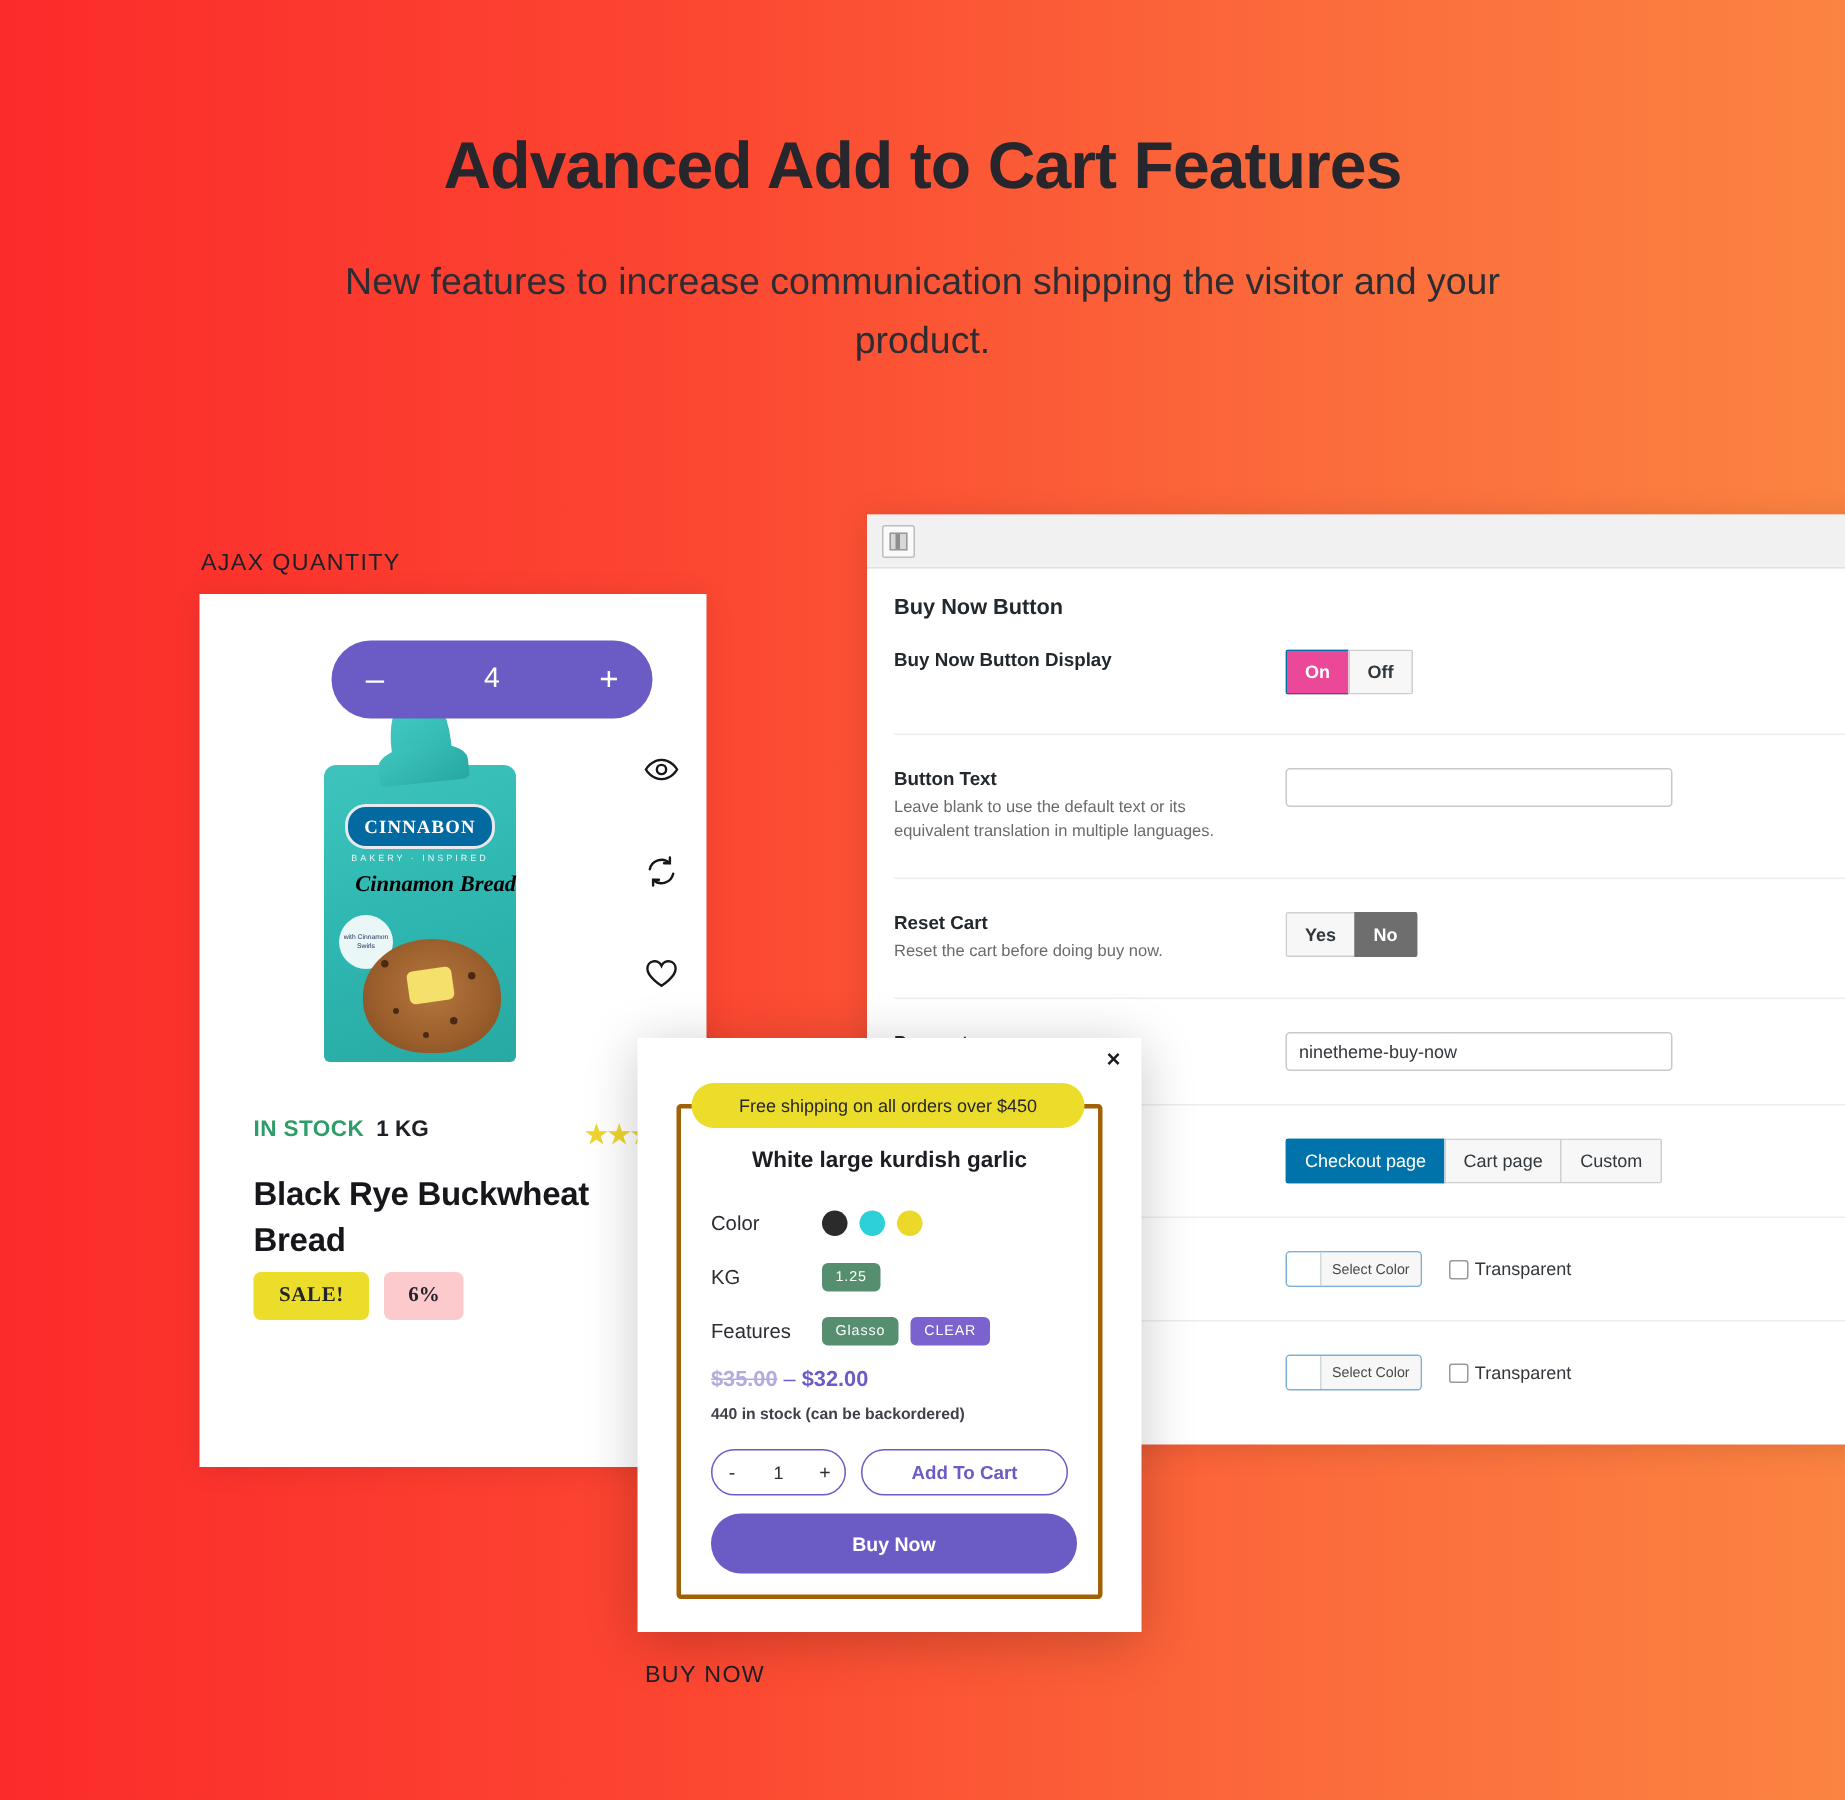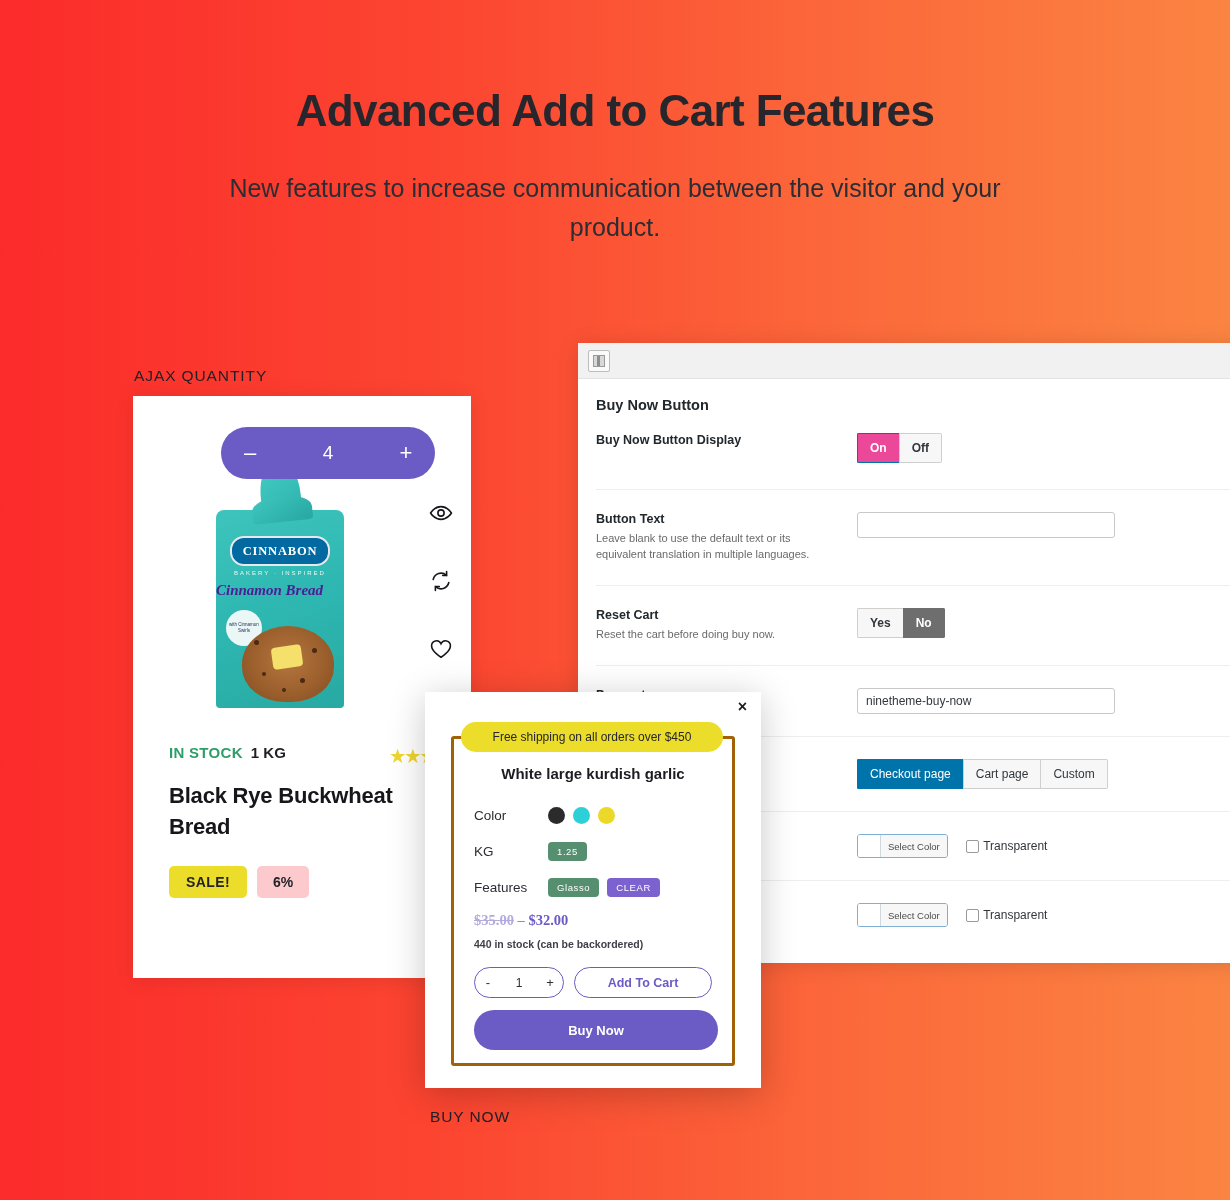--- a/index.html
+++ b/index.html
@@ -72,22 +72,22 @@
     background: #0369a1; border-radius: 14px; border: 2px solid #e8e9ef;
     color: #fff; font-family: "Liberation Serif", serif; font-size: 12.5px;
     font-weight: 700; letter-spacing: 0.8px; display: flex; align-items: center;
     justify-content: center;
   }
   .bag-sub {
     position: absolute; left: 0; top: 112px; width: 128px; text-align: center;
     color: #e7f8f7; font-size: 6px; letter-spacing: 2px;
   }
   .bag-script {
-    position: absolute; left: 0; top: 124px; width: 128px; text-align: left;
-    color: #4c1d95; font-family: "Liberation Serif", serif; font-style: italic;
+    position: absolute; left: 0; top: 124px; width: 128px; text-align: right;
+    color: #000000; font-family: "Liberation Serif", serif; font-style: italic;
     font-size: 15px; font-weight: 700;
   }
   .bag-badge {
     position: absolute; left: 10px; top: 152px; width: 36px; height: 36px;
     background: #eaf7f6; border-radius: 50%; color: #1b2a55; font-size: 4.5px;
     display: flex; align-items: center; justify-content: center; text-align: center;
     line-height: 1.35; padding: 3px;
   }
   .bread-slice {
     position: absolute; left: 26px; top: 168px; width: 92px; height: 76px;
@@ -115,21 +115,21 @@
     position: absolute; right: -18px; top: 0px; color: #efd52e;
     font-size: 17px; letter-spacing: 0px; white-space: nowrap;
   }
   .price { margin-top: 17px; font-size: 22px; font-weight: 700; color: #6b5bc4; }
   .price .old { color: #b3aadd; text-decoration: line-through; font-weight: 700; }
   .price .dash { color: #6b5bc4; font-weight: 400; }
   .prod-title {
     margin-top: 19px; font-size: 22px; font-weight: 700; color: #16161b;
     line-height: 1.42; letter-spacing: -0.2px;
   }
-  .badges { margin-top: 24px; display: flex; gap: 10px; }
+  .badges { margin-top: 6px; display: flex; gap: 10px; font-family: Liberation Serif, serif; }
   .badge-sale {
     background: #ecdd2a; color: #23232a; font-size: 14px; font-weight: 700;
     padding: 8px 17px; border-radius: 5px; letter-spacing: 0.4px;
   }
   .badge-pct {
     background: #fcc9cd; color: #23232a; font-size: 14px; font-weight: 700;
     padding: 8px 16px; border-radius: 5px;
   }
 
   
@@ -230,21 +230,21 @@
   .vrow { display: flex; align-items: center; margin-bottom: 14px; min-height: 22px; }
   .vlabel { width: 74px; font-size: 13.5px; color: #2d2d34; }
   .swatches { display: flex; gap: 8px; align-items: center; }
   .sw { width: 17px; height: 17px; border-radius: 50%; display: block; }
   .chip {
     font-size: 9.5px; color: #fff; padding: 4px 9px; border-radius: 4px;
     letter-spacing: 0.6px; display: inline-block;
   }
   .chip-green { background: #568f70; }
   .chip-purple { background: #7b62cf; }
-  .mod-price { margin-top: 4px; font-size: 14.5px; font-weight: 700; color: #6b5bc4; font-family: Liberation Serif, serif; }
+  .mod-price { margin-top: 4px; font-size: 14.5px; font-weight: 700; color: #6b5bc4; }
   .mod-price .old { color: #b3aadd; text-decoration: line-through; }
   .mod-price .dash { font-weight: 400; }
   .mod-stock { margin-top: 9px; font-size: 10.5px; color: #40404a; font-weight: 700; }
   .cart-row { display: flex; gap: 10px; margin-top: 17px; }
   .qty-box {
     width: 90px; height: 31px; border: 1.5px solid #6b5bc4; border-radius: 16px;
     display: flex; align-items: center; color: #2d2d34; font-size: 12px;
   }
   .qty-box .m, .qty-box .p { width: 26px; text-align: center; font-size: 13px; }
   .qty-box .v { flex: 1; text-align: center; font-weight: 400; }
@@ -257,21 +257,21 @@
     margin-top: 12px; width: 244px; height: 40px; background: #6b5bc4;
     border-radius: 20px; color: #fff; font-size: 13px; font-weight: 700;
     display: flex; align-items: center; justify-content: center;
   }
 </style>
 </head>
 <body>
 
 <div class="hero">
   <div class="hero-title">Advanced Add to Cart Features</div>
-  <div class="hero-sub">New features to increase communication between the visitor and your product.</div>
+  <div class="hero-sub">New features to increase communication shipping the visitor and your product.</div>
 </div>
 
 <div class="caption cap-ajax">AJAX QUANTITY</div>
 <div class="caption cap-buynow">BUY NOW</div>
 
 <div class="product-card">
 
   <div class="qty-pill">
     <div class="minus">–</div>
     <div class="value">4</div>

